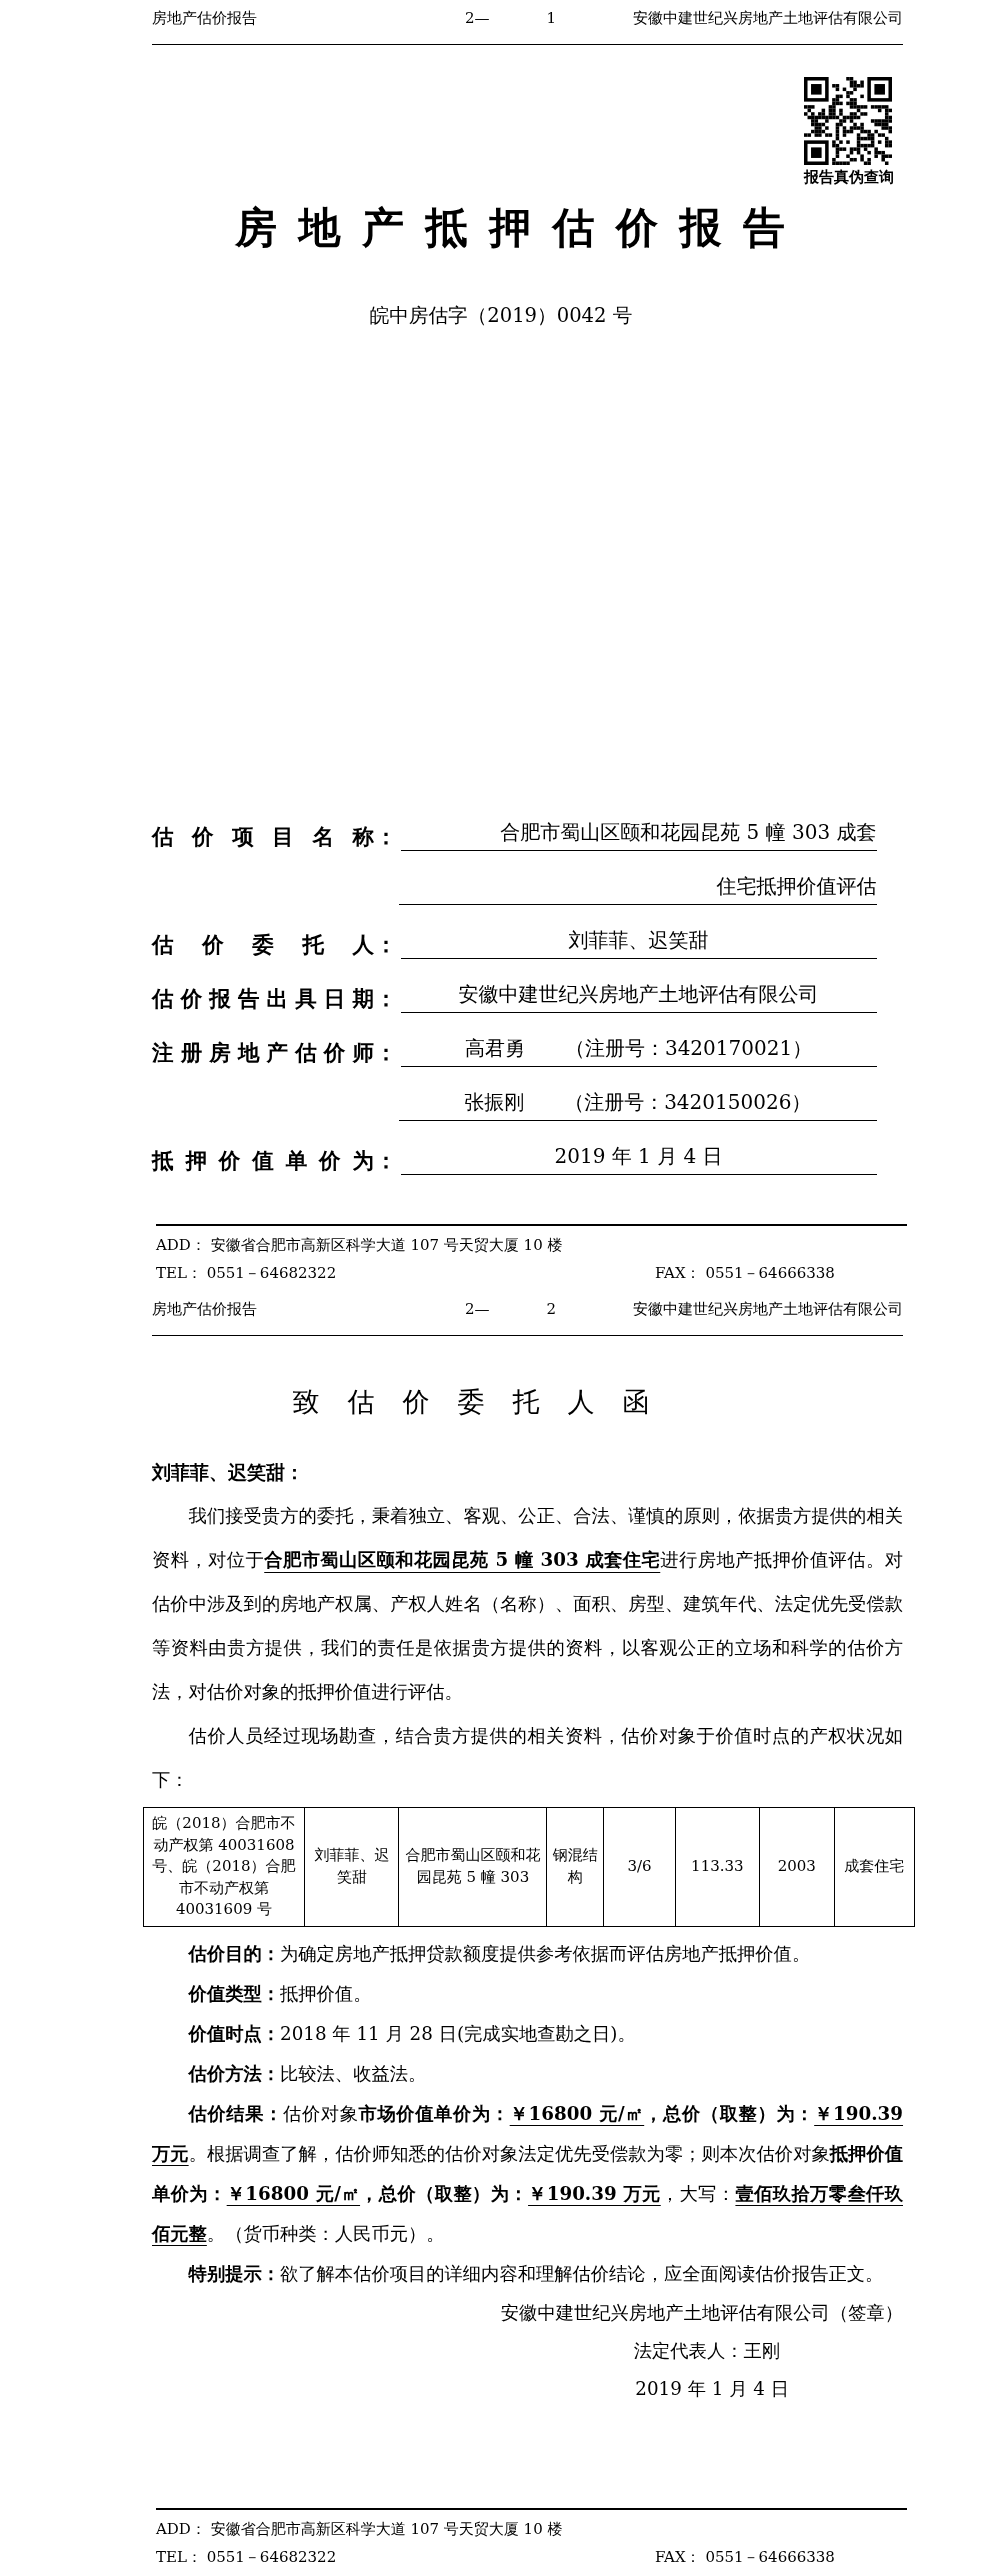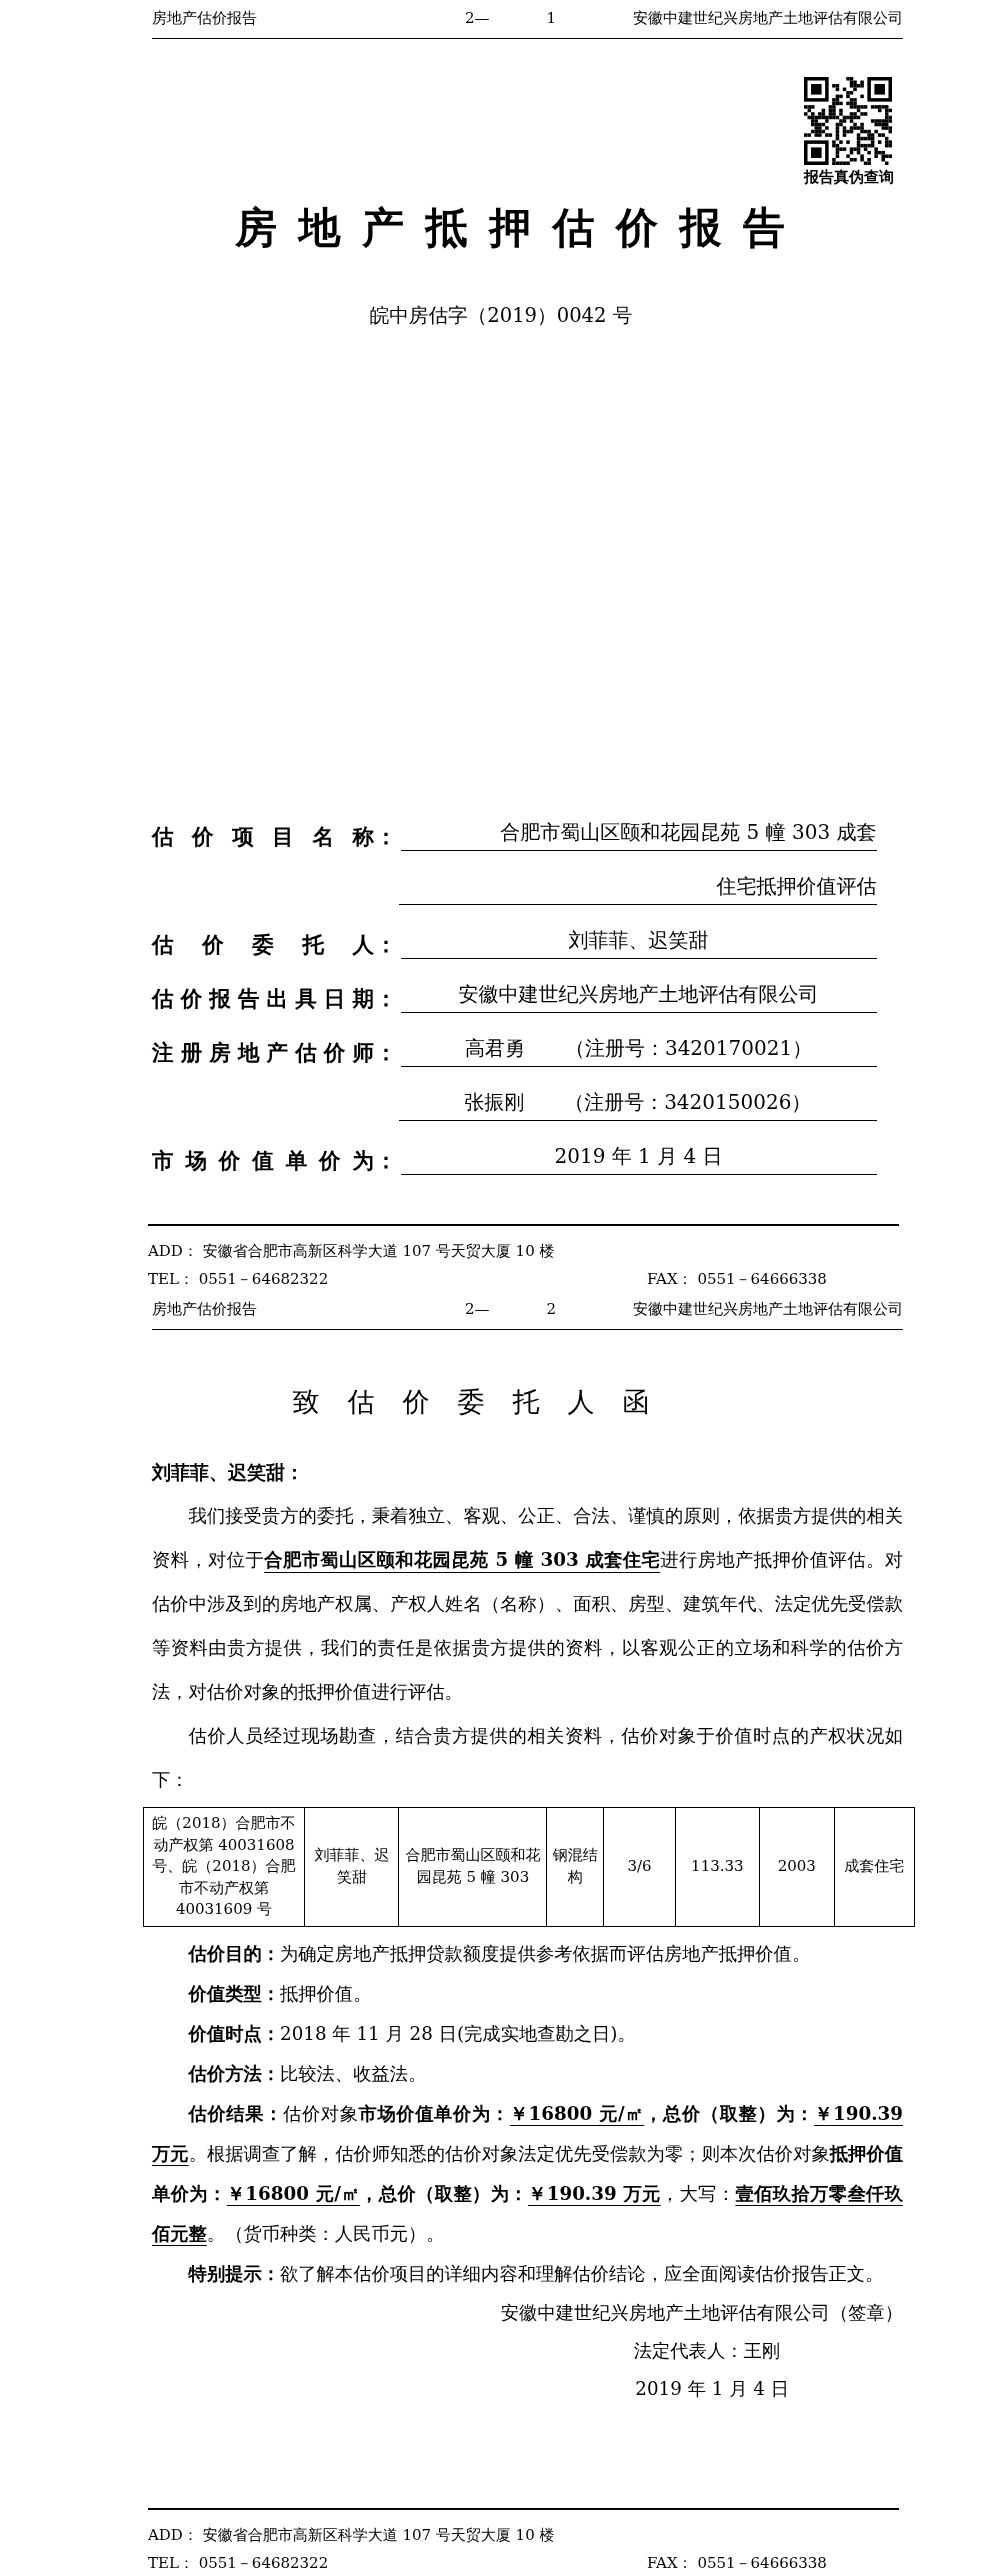--- a/index.html
+++ b/index.html
@@ -7,21 +7,21 @@
     width:1002px;height:2576px;background:#ffffff;color:#000;
     font-family:"DejaVu Serif","Liberation Serif",serif;
     position:relative;overflow:hidden;margin:0 auto;
   }
   .page{position:relative;width:1002px;}
   .page1{height:1291px;}
   .page2{height:1285px;}
 
   
   .hdr{position:absolute;top:8.8px;left:152px;width:751px;display:flex;align-items:baseline;
-       border-bottom:1.3px solid #000;padding-bottom:10px;font-size:15px;}
+       border-bottom:1.3px solid #000;padding-bottom:16px;font-size:15px;}
   .hdr-center{margin-left:208px;display:flex;gap:57px;}
   .hdr-right{margin-left:auto;}
 
   
   .qr-wrap{position:absolute;top:77px;left:804px;width:88px;text-align:center;}
   .qr-wrap svg{display:block;width:88px;height:88px;}
   .qr-caption{font-size:15px;font-weight:bold;margin-top:3.2px;white-space:nowrap;}
 
   
   .title{position:absolute;top:200px;left:0;width:1002px;text-align:center;
@@ -31,22 +31,22 @@
   .fields{position:absolute;top:797px;left:152px;width:751px;}
   .frow{display:flex;align-items:flex-end;height:54px;font-size:20px;}
   .flabel{width:222px;font-weight:bold;font-size:21.5px;text-align:justify;text-align-last:justify;}
   .fcolon{font-weight:bold;font-size:21.5px;padding:0 3.8px 0 1.3px;}
   .fspacer{width:247px;flex:0 0 247px;}
   .fvalue{flex:1;margin-right:26.5px;border-bottom:1.9px solid #000;text-align:center;
           padding-bottom:4.4px;white-space:nowrap;overflow:visible;}
   .fvalue.left{text-align:right;}
 
   
-  .pfooter{position:absolute;left:148px;width:751px;border-top:2.5px solid #000;
-           padding-top:16px;font-size:15px;}
+  .pfooter{position:absolute;left:156px;width:751px;border-top:2.5px solid #000;
+           padding-top:10px;font-size:15px;}
   .page1 .pfooter{top:1224px;}
   .page2 .pfooter{top:1217px;}
   .pfooter-row{display:flex;margin-top:8.8px;}
   .tel-cell{width:499px;flex:0 0 499px;}
 
   
   .h2{position:absolute;top:93px;left:0;width:942px;text-align:center;
       font-size:27px;letter-spacing:28px;text-indent:28px;font-weight:normal;white-space:nowrap;}
   .body2{position:absolute;top:1450px;left:152px;width:751px;font-size:18.3px;
          line-height:44px;text-align:justify;}
@@ -332,21 +332,21 @@
       <div class="frow">
         <span class="flabel">注册房地产估价师</span>
         <span class="fcolon">：</span>
         <span class="fvalue">高君勇　　（注册号：3420170021）</span>
       </div>
       <div class="frow">
         <span class="fspacer"></span>
         <span class="fvalue">张振刚　　（注册号：3420150026）</span>
       </div>
       <div class="frow">
-        <span class="flabel">市场价值单价为</span>
+        <span class="flabel">抵押价值单价为</span>
         <span class="fcolon">：</span>
         <span class="fvalue">2019 年 1 月 4 日</span>
       </div>
     </div>
 
     <div class="pfooter">
       <div>ADD： 安徽省合肥市高新区科学大道 107 号天贸大厦 10 楼</div>
       <div class="pfooter-row">
         <span class="tel-cell">TEL： 0551－64682322</span>
         <span>FAX： 0551－64666338</span>

